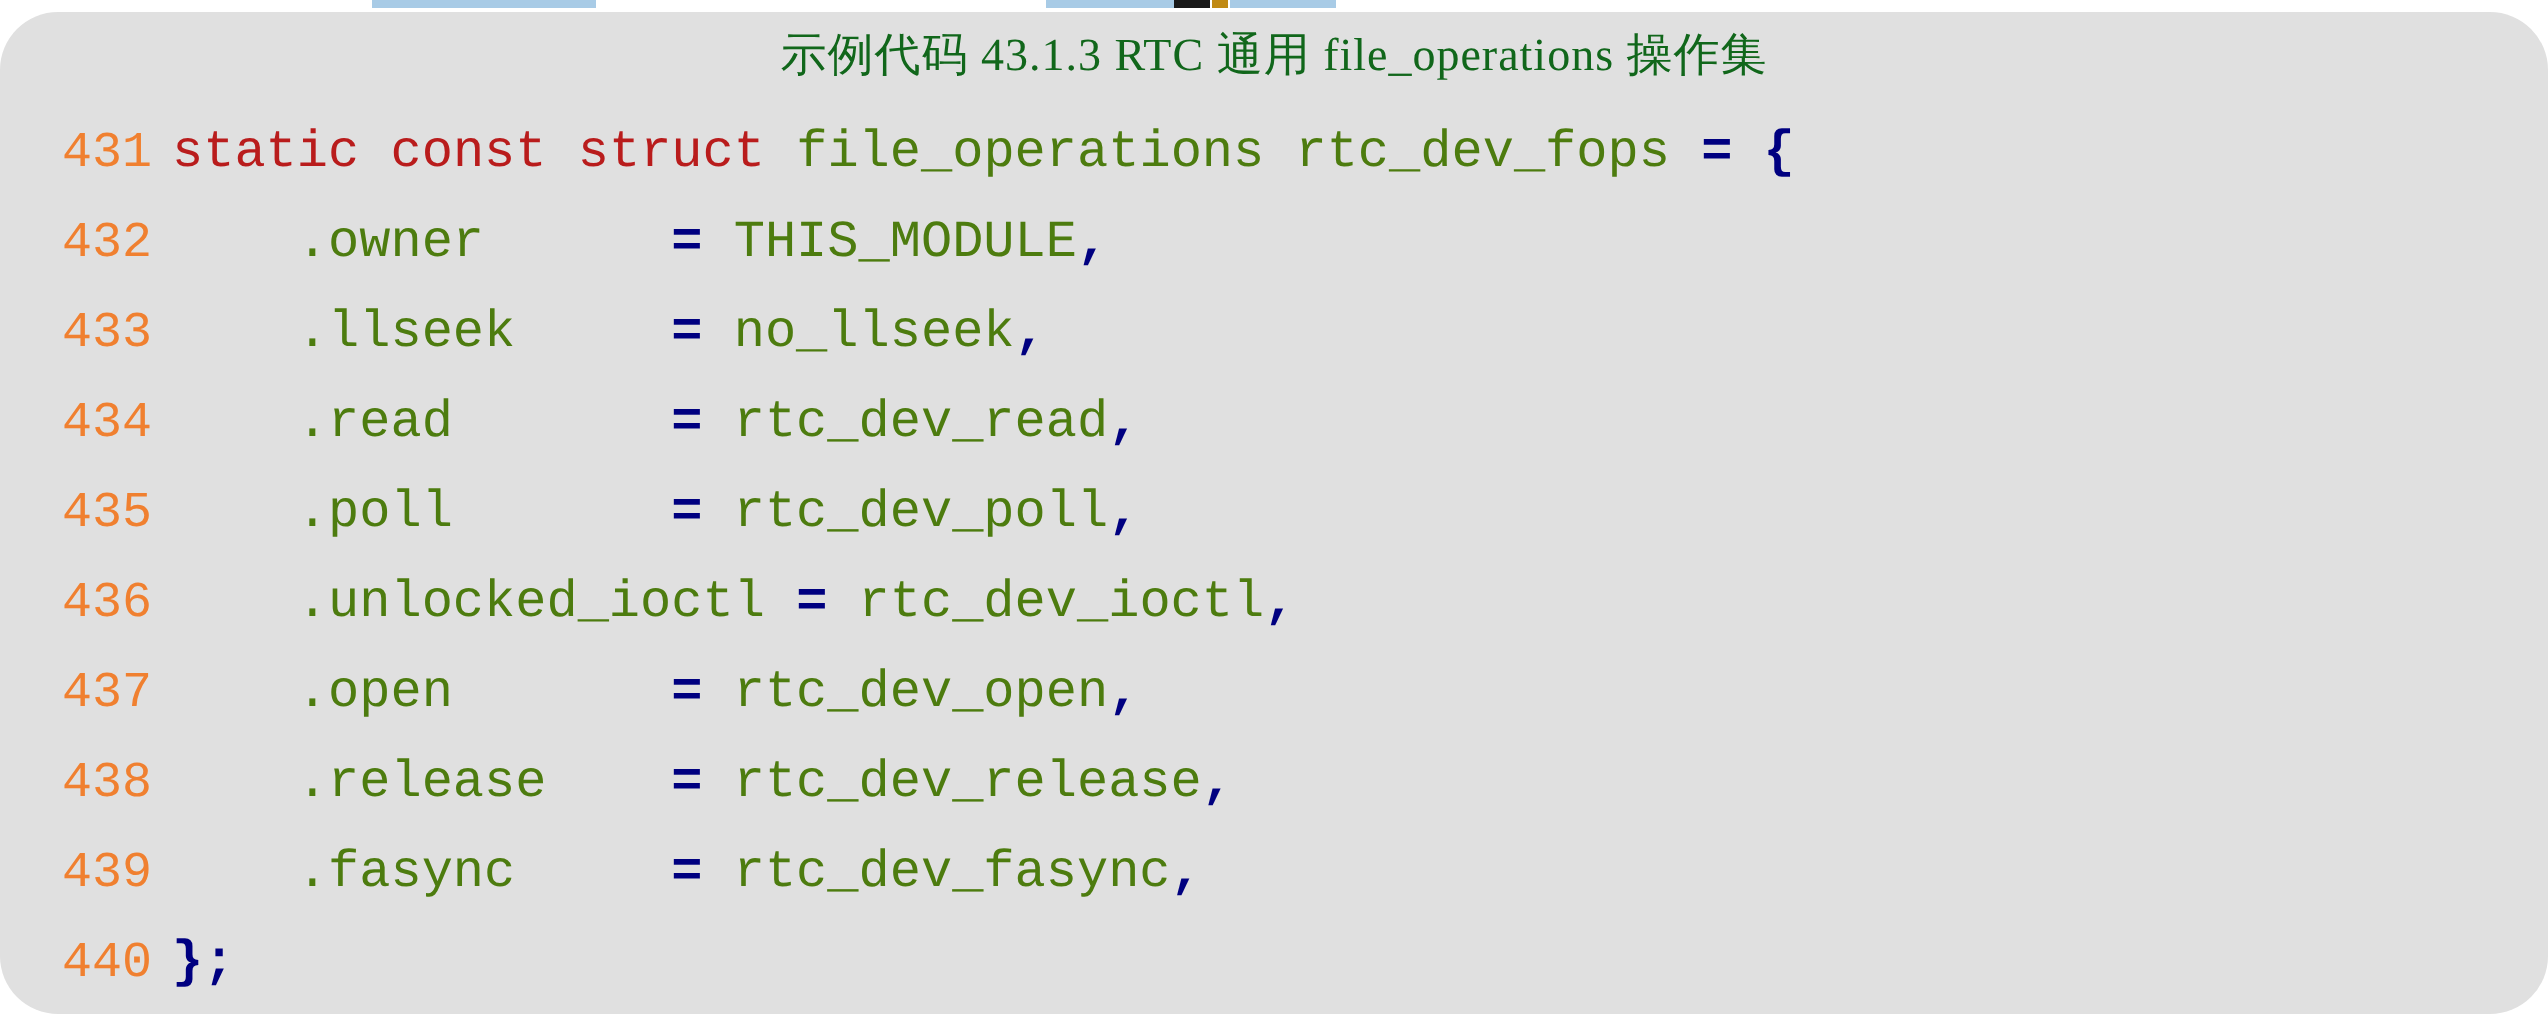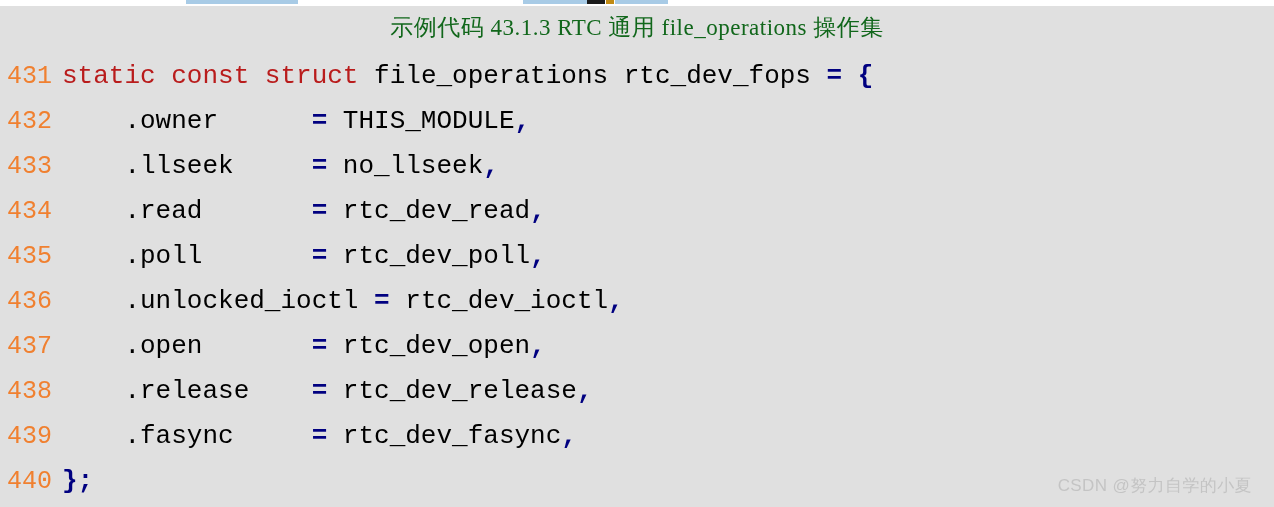--- a/index.html
+++ b/index.html
@@ -49,20 +49,21 @@
   .sel-dark.d1 { left: 587px; width: 18px; }
   .sel-dark.d2 { left: 606px; width: 8px; background: #c08a14; }
 
   .code-card {
     position: absolute;
     top: 6px;
     left: 0;
     width: 1274px;
     height: 501px;
     background: #e0e0e0;
+    border-radius: 29px;
   }
 
   .listing-title {
     position: absolute;
     top: 6px;
     left: 0;
     width: 1274px;
     text-align: center;
     font-family: "Liberation Serif", "DejaVu Serif", serif;
     font-size: 23px;
@@ -91,25 +92,25 @@
 
   .ln {
     display: inline-block;
     width: 62px;
     padding-right: 8px;
     box-sizing: border-box;
     text-align: left;
     color: #f08030;
     font-size: 25px;
   }
-  .ln.pad { padding-left: 7px; }
+  .ln.pad { padding-left: 7px; margin-left: 24px; }
 
   
   .kw    { color: #b91c1c; }
-  .id    { color: #000000; }
+  .id    { color: #4d7c0f; }
   .op    { color: #000080; font-weight: bold; }
   .punct { color: #000080; font-weight: bold; }
 
   .watermark {
     position: absolute;
     right: 22px;
     bottom: 10px;
     font-family: "Liberation Sans", sans-serif;
     font-size: 17px;
     color: #c4c4c4;
@@ -129,16 +130,15 @@
     <div class="sel-dark d2"></div>
     <div class="sel-bar c"></div>
   </div>
 
   <div class="code-card">
 
     <div class="listing-title">示例代码 43.1.3 RTC 通用  file_operations 操作集</div>
 
     <div class="code-body" id="code-body"><div class="code-line"><span class="ln pad">431</span><span class="kw">static</span><span class="id"> </span><span class="kw">const</span><span class="id"> </span><span class="kw">struct</span><span class="id"> file_operations rtc_dev_fops </span><span class="op">=</span><span class="id"> </span><span class="punct">{</span></div><div class="code-line"><span class="ln pad">432</span><span class="id">    .owner      </span><span class="op">=</span><span class="id"> THIS_MODULE</span><span class="punct">,</span></div><div class="code-line"><span class="ln pad">433</span><span class="id">    .llseek     </span><span class="op">=</span><span class="id"> no_llseek</span><span class="punct">,</span></div><div class="code-line"><span class="ln pad">434</span><span class="id">    .read       </span><span class="op">=</span><span class="id"> rtc_dev_read</span><span class="punct">,</span></div><div class="code-line"><span class="ln pad">435</span><span class="id">    .poll       </span><span class="op">=</span><span class="id"> rtc_dev_poll</span><span class="punct">,</span></div><div class="code-line"><span class="ln pad">436</span><span class="id">    .unlocked_ioctl </span><span class="op">=</span><span class="id"> rtc_dev_ioctl</span><span class="punct">,</span></div><div class="code-line"><span class="ln pad">437</span><span class="id">    .open       </span><span class="op">=</span><span class="id"> rtc_dev_open</span><span class="punct">,</span></div><div class="code-line"><span class="ln pad">438</span><span class="id">    .release    </span><span class="op">=</span><span class="id"> rtc_dev_release</span><span class="punct">,</span></div><div class="code-line"><span class="ln pad">439</span><span class="id">    .fasync     </span><span class="op">=</span><span class="id"> rtc_dev_fasync</span><span class="punct">,</span></div><div class="code-line"><span class="ln pad">440</span><span class="punct">};</span></div></div>
 
-    <div class="watermark">CSDN @努力自学的小夏</div>
   </div>
 
 </div>
 
 </body></html>

